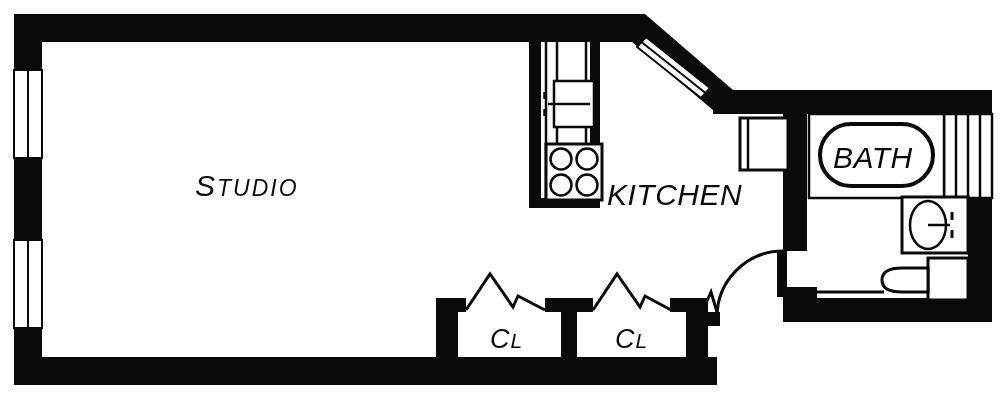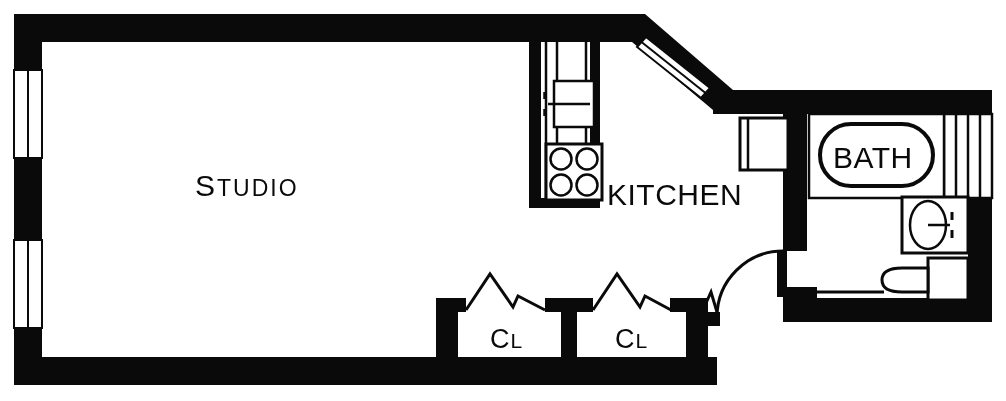--- a/index.html
+++ b/index.html
@@ -8,20 +8,21 @@
     padding: 0;
     background: #ffffff;
     font-family: "Liberation Sans", sans-serif;
   }
   #plan-wrap {
     position: relative;
     width: 1006px;
     height: 401px;
     background: #ffffff;
     overflow: hidden;
+    font-style: italic;
   }
   #floorplan-svg {
     display: block;
     width: 1006px;
     height: 401px;
   }
   .room-label {
     font-family: "Liberation Sans", sans-serif;
     font-weight: 400;
     fill: #0a0a0a;

